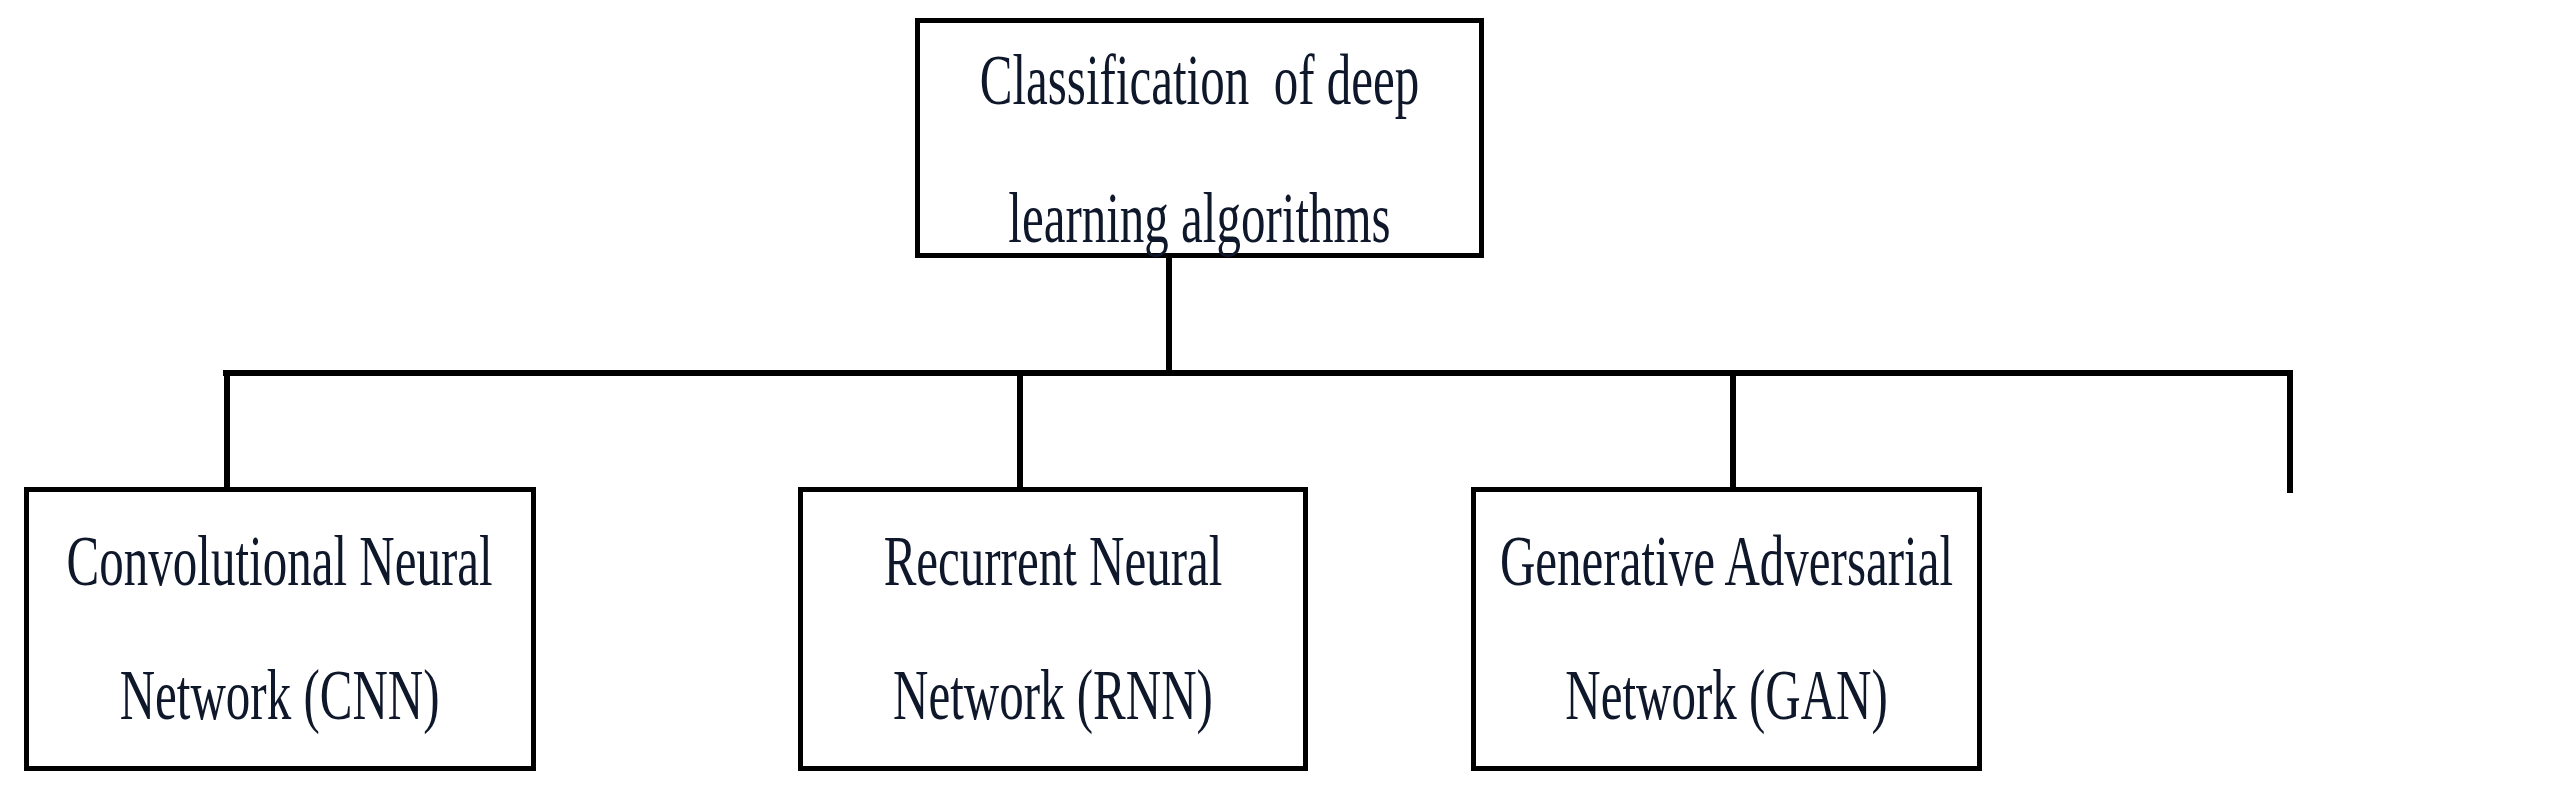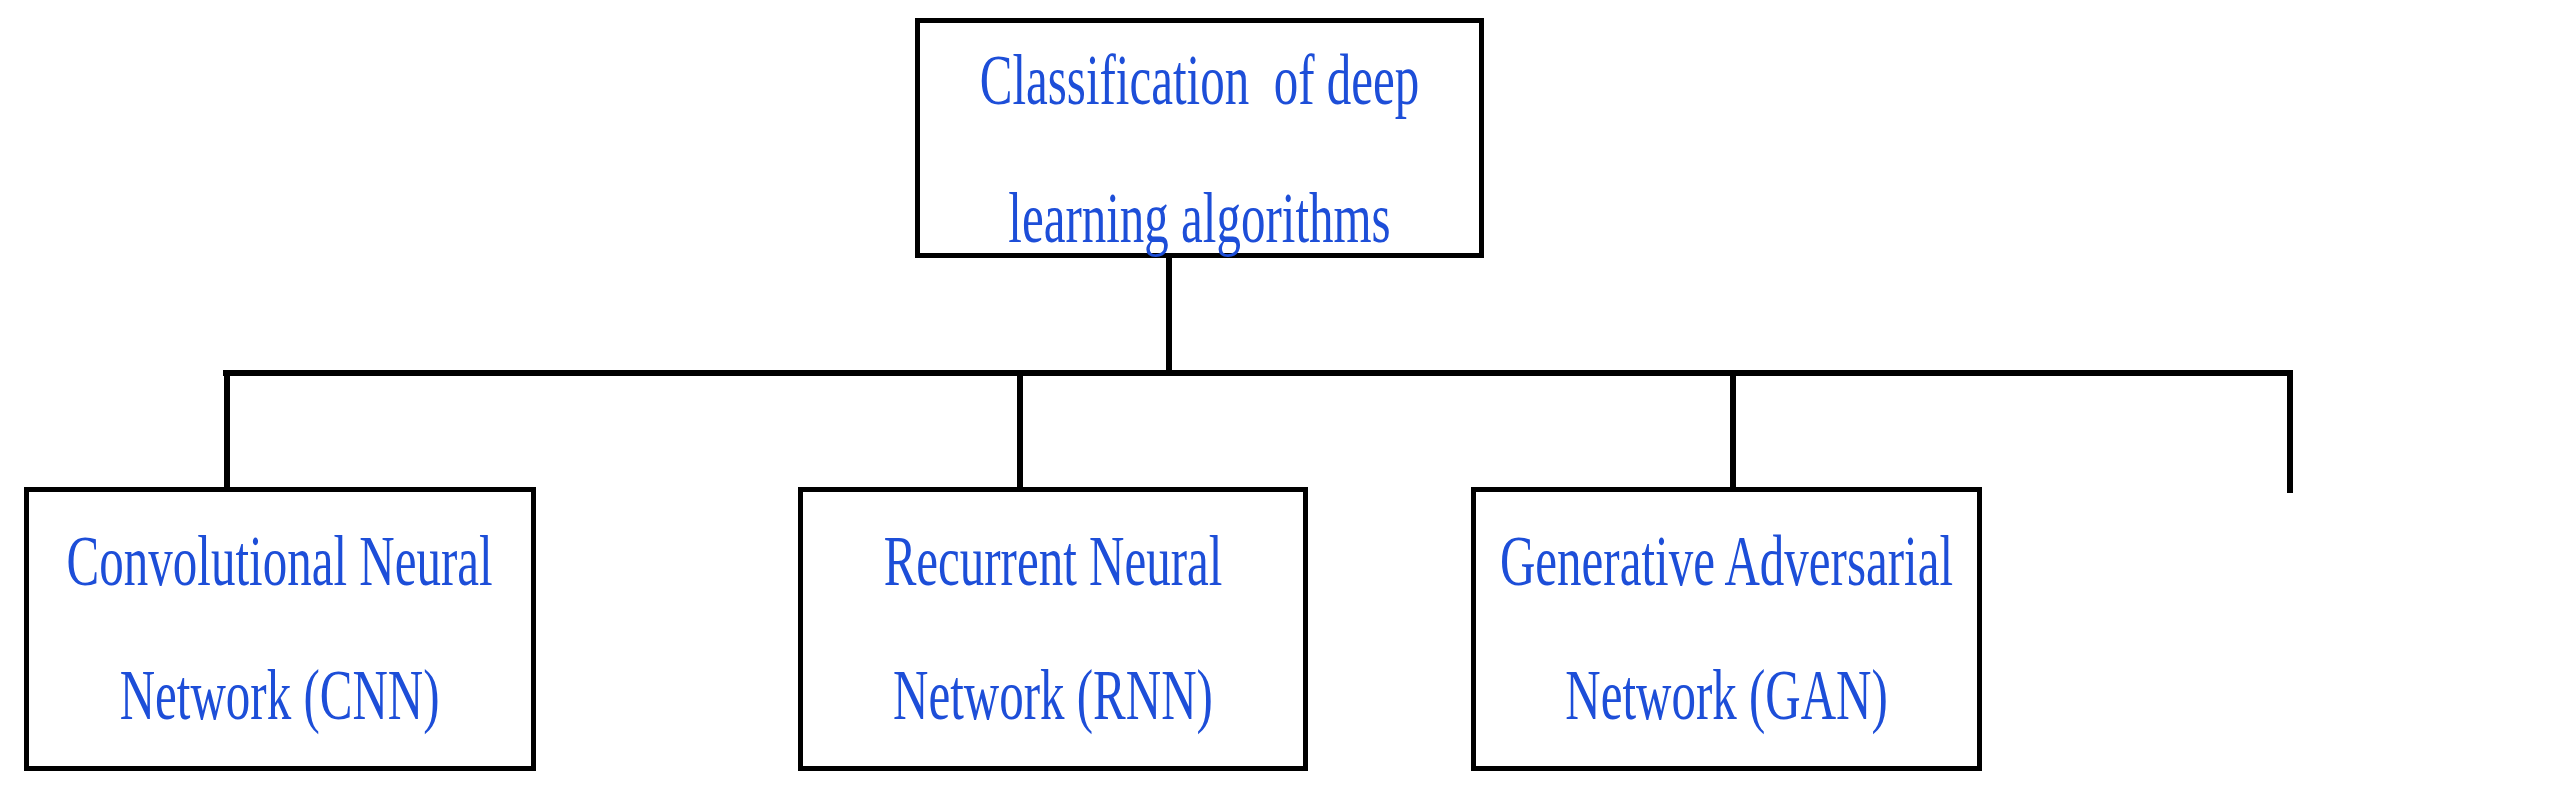--- a/index.html
+++ b/index.html
@@ -6,21 +6,21 @@
     margin: 0;
     padding: 0;
     background: #ffffff;
   }
   #canvas {
     position: relative;
     width: 2576px;
     height: 792px;
     background: #ffffff;
     font-family: "Liberation Serif", "DejaVu Serif", serif;
-    color: #1d4ed8;
+    color: #0f172a;
     overflow: hidden;
   }
   .node {
     position: absolute;
     border: 5.5px solid #000000;
     background: #ffffff;
     box-sizing: border-box;
     display: flex;
     flex-direction: column;
     align-items: center;

